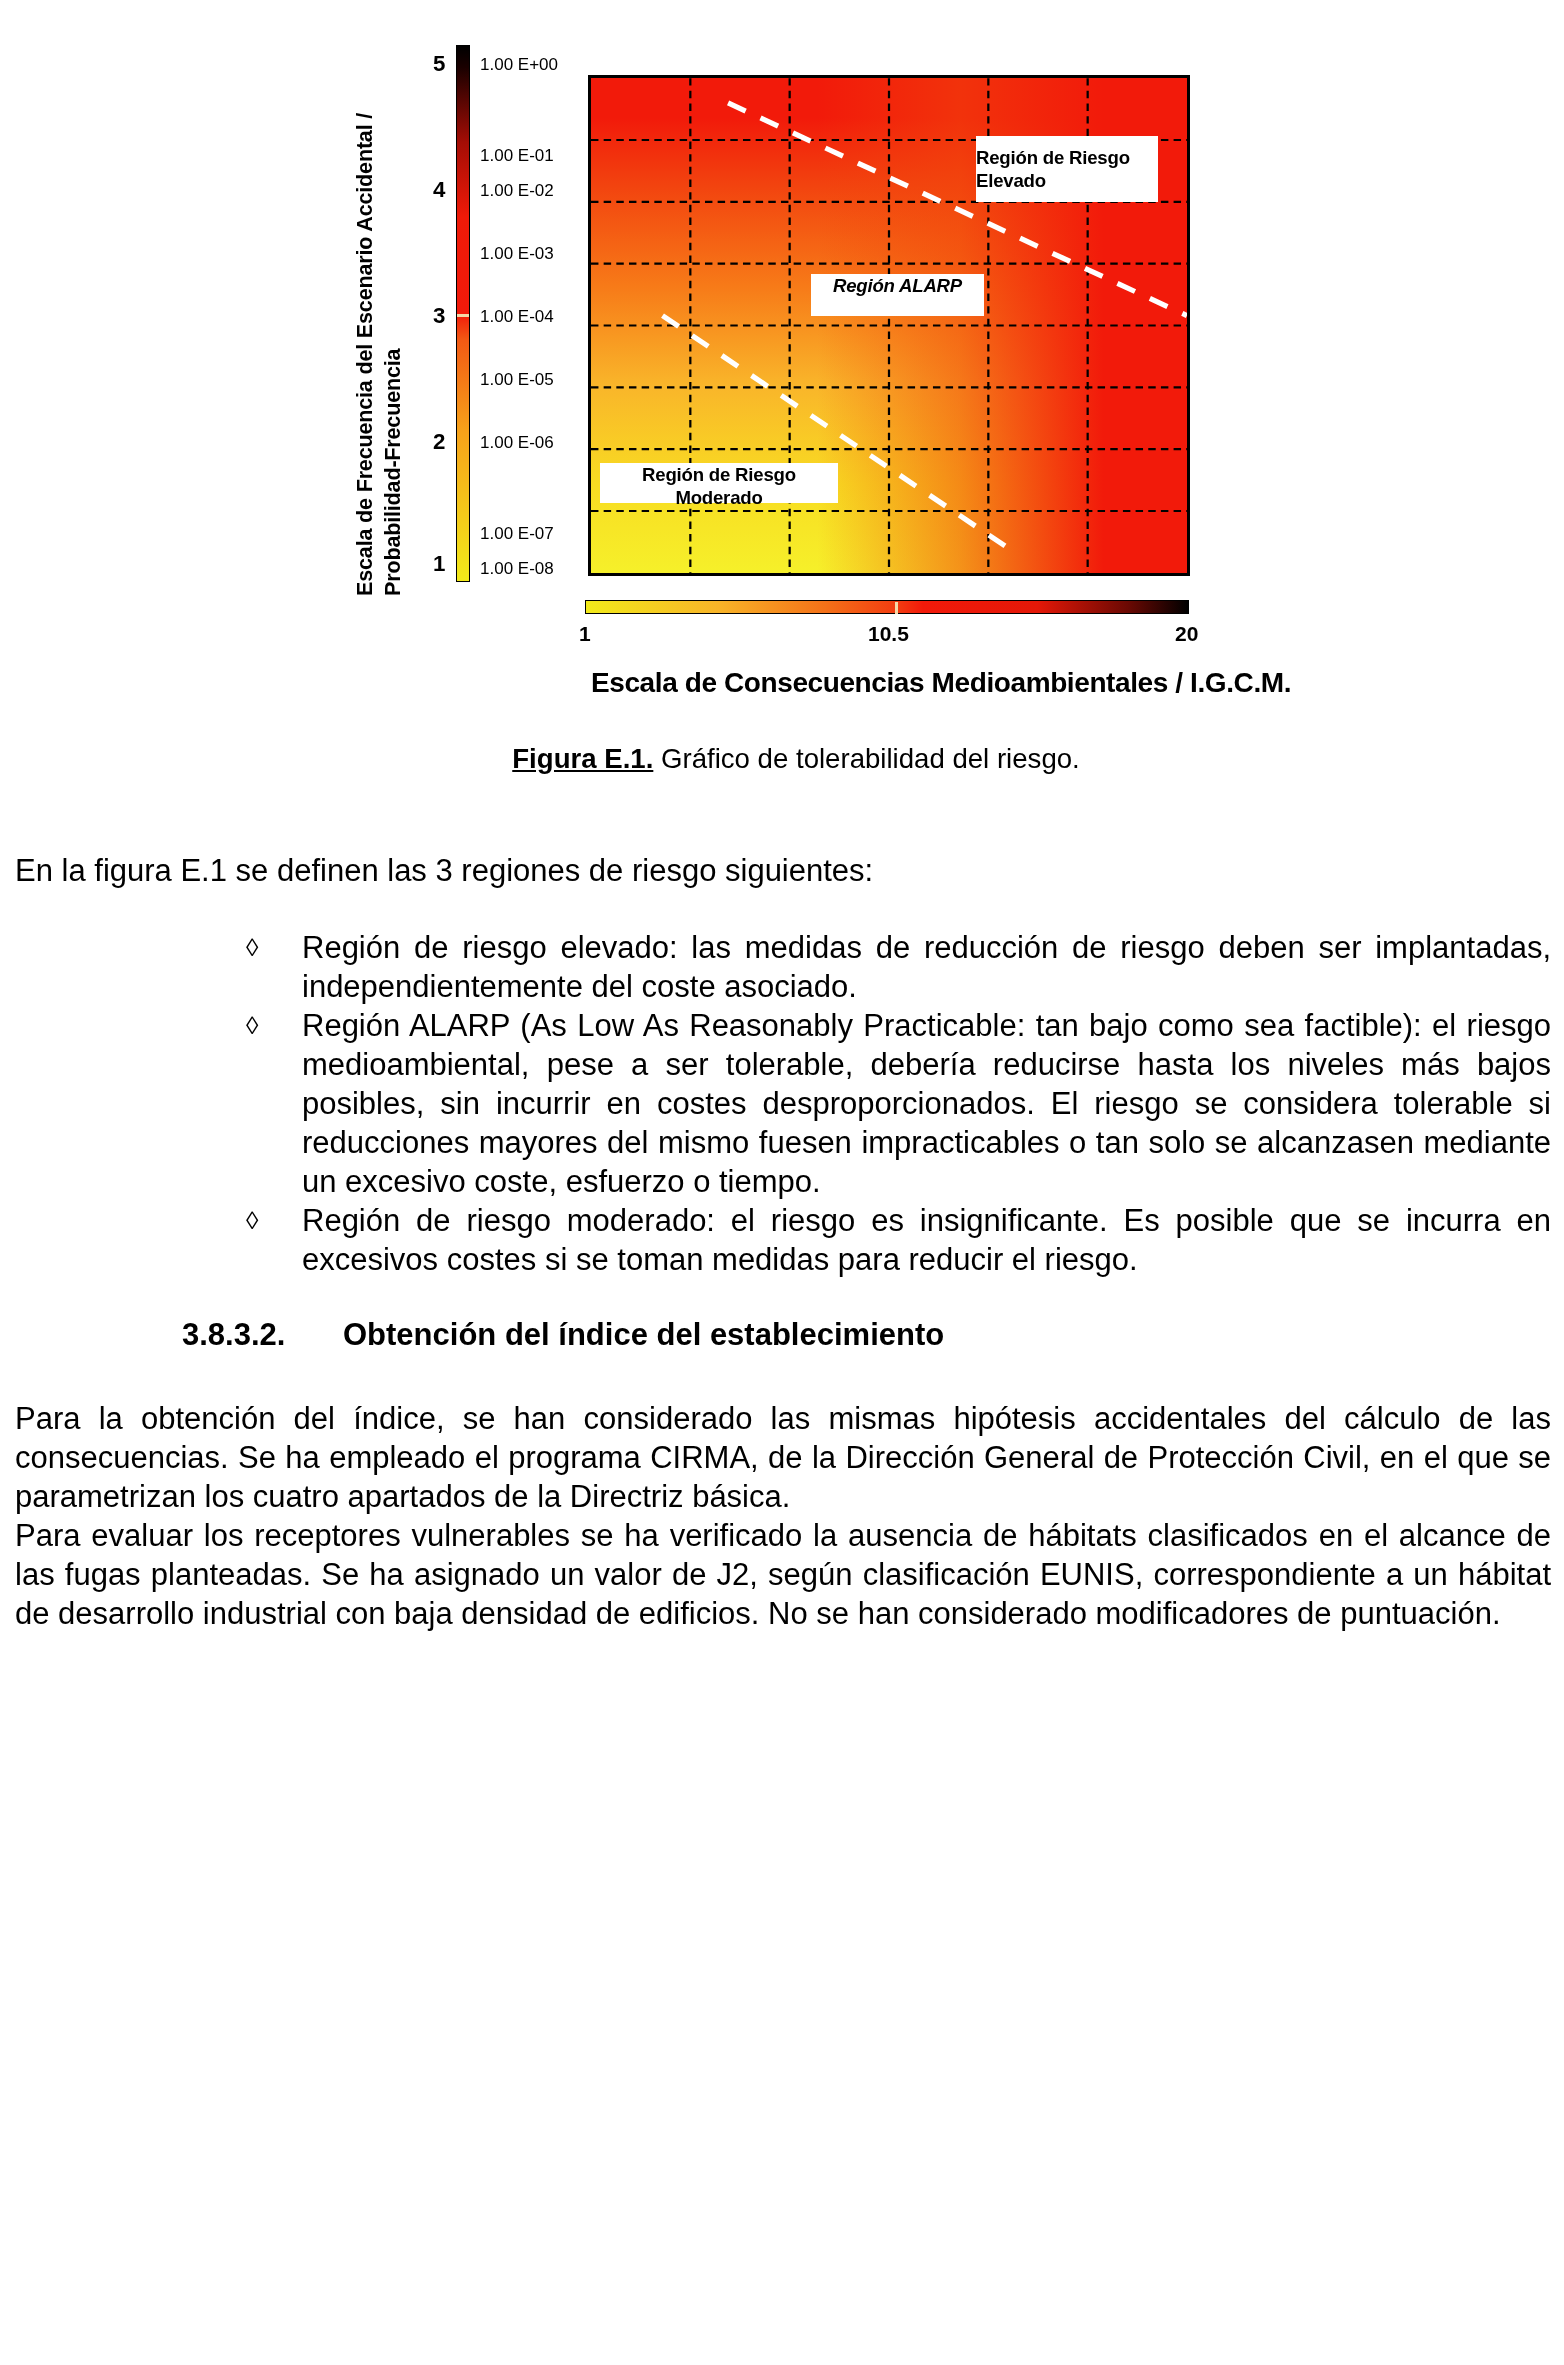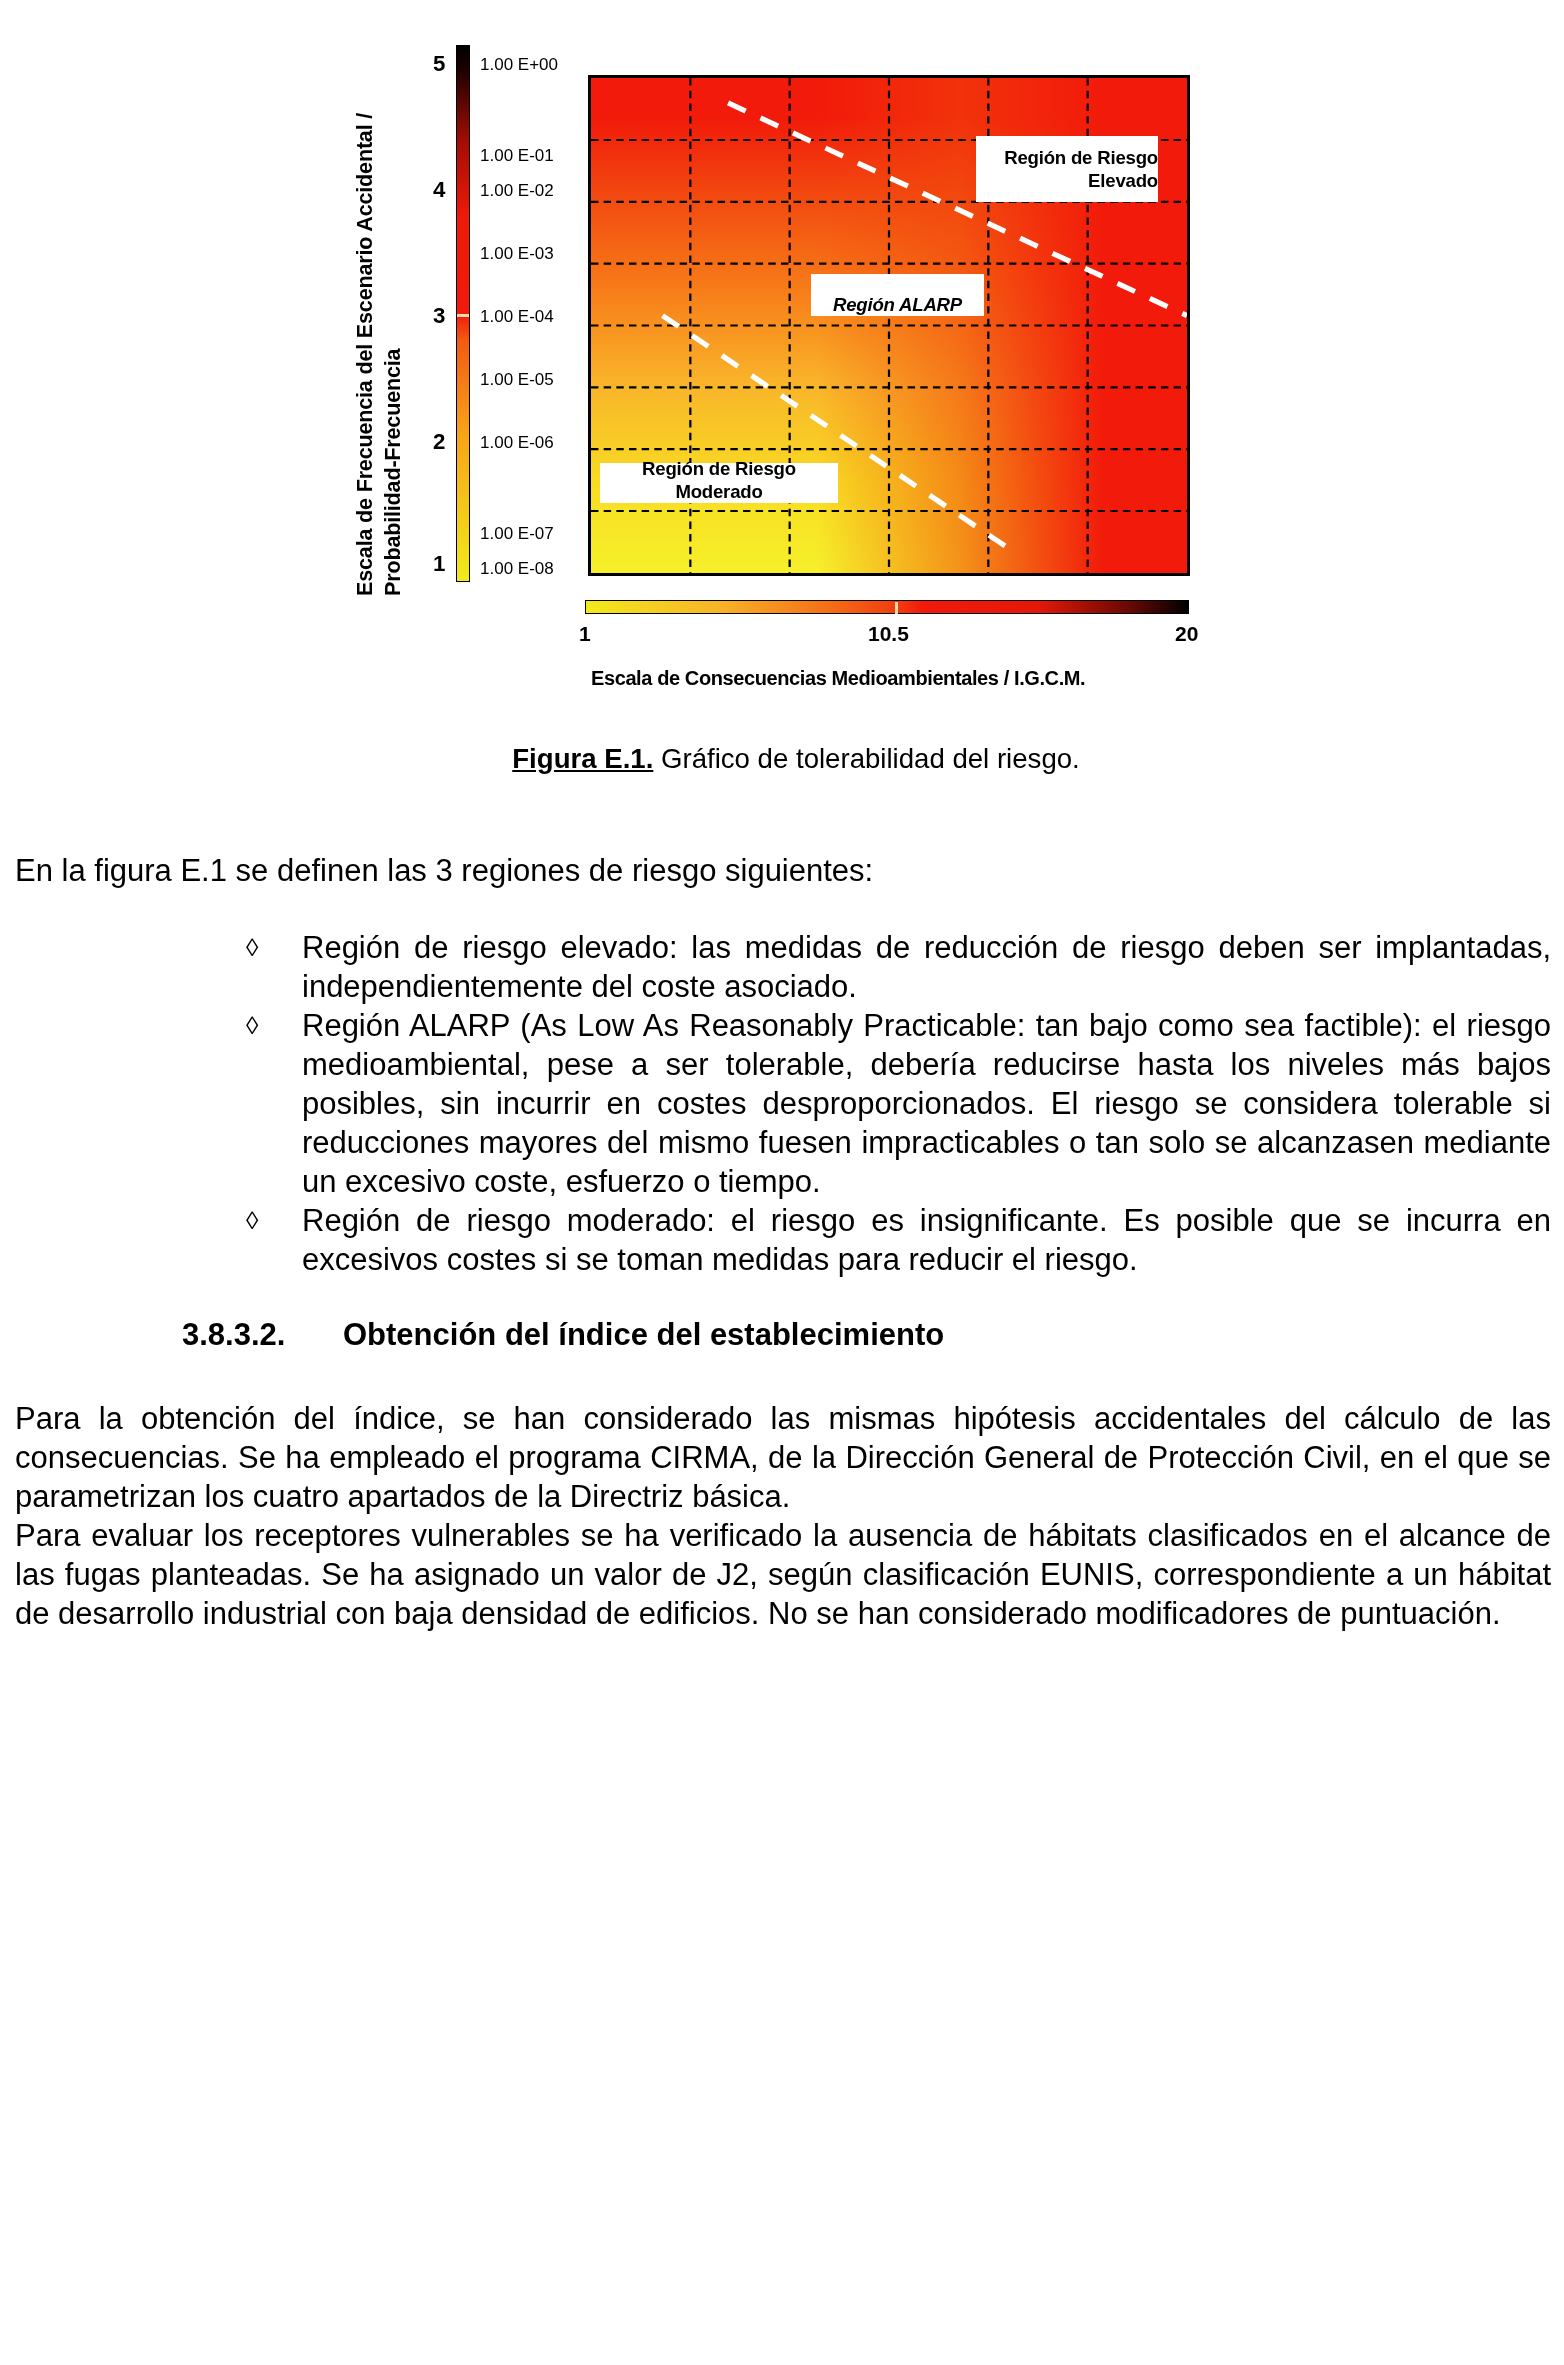--- a/index.html
+++ b/index.html
@@ -20,24 +20,24 @@
   .plot { position: absolute; left: 588px; top: 75px; width: 602px; height: 501px;
           border: 3px solid #000; box-sizing: border-box; overflow: hidden;
           background:
             linear-gradient(to right, rgba(242,26,10,0) 0%, rgba(242,26,10,0) 38%, rgba(242,70,12,0.55) 62%, rgba(242,26,10,1) 86%),
             linear-gradient(to top, #f6f02a 0%, #f8dc22 18%, #f9b52a 38%, #f77a18 58%, #f2440f 78%, #f21a0a 92%); }
   .hbar { position: absolute; left: 585px; top: 600px; width: 602px; height: 12px;
           border: 1.5px solid #000;
           background: linear-gradient(to right, #f2ea1a 0%, #f8b428 22%, #f47018 40%, #f23a10 52%, #f21a0a 56%, #e41808 75%, #6b0903 90%, #000 100%); }
   .hbar-mark { position: absolute; left: 895px; top: 602px; width: 3px; height: 12px; background: #f5d9a8; }
   .xtick { position: absolute; font-weight: bold; font-size: 21px; top: 622px; }
-  .xtitle { position: absolute; font-weight: bold; font-size: 20px; top: 667px; left: 591px;
+  .xtitle { position: absolute; font-weight: bold; font-size: 28px; top: 667px; left: 591px;
             white-space: nowrap; letter-spacing: -0.4px; }
   .region-label { position: absolute; background: #fff; font-weight: bold; font-size: 18.6px;
-                  text-align: center; line-height: 23px; display: flex; align-items: flex-end;
+                  text-align: center; line-height: 23px; display: flex; align-items: flex-start;
                   justify-content: center; letter-spacing: -0.2px; }
 
   
   .caption { position: absolute; top: 743px; left: 0; width: 1564px; text-align: center;
              font-size: 27.6px; padding-left: 28px; box-sizing: border-box; }
   .caption b { font-weight: bold; text-decoration: underline; }
   .para { position: absolute; font-size: 31px; line-height: 39px; text-align: justify; }
   .bullets { position: absolute; left: 246px; top: 928px; width: 1305px; }
   .bullet { position: relative; padding-left: 56px; font-size: 31px; line-height: 39px;
             text-align: justify; }

